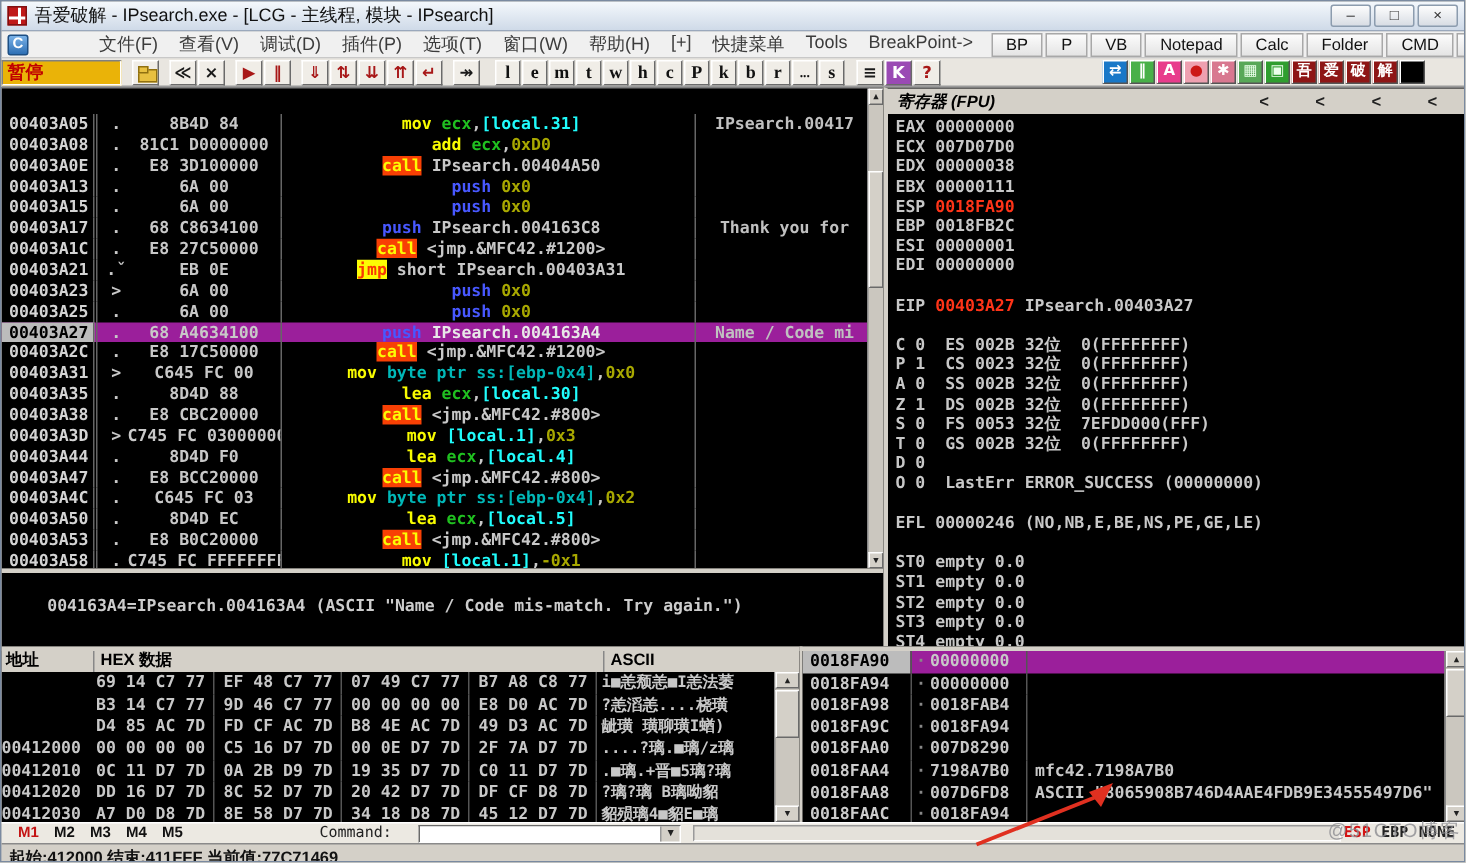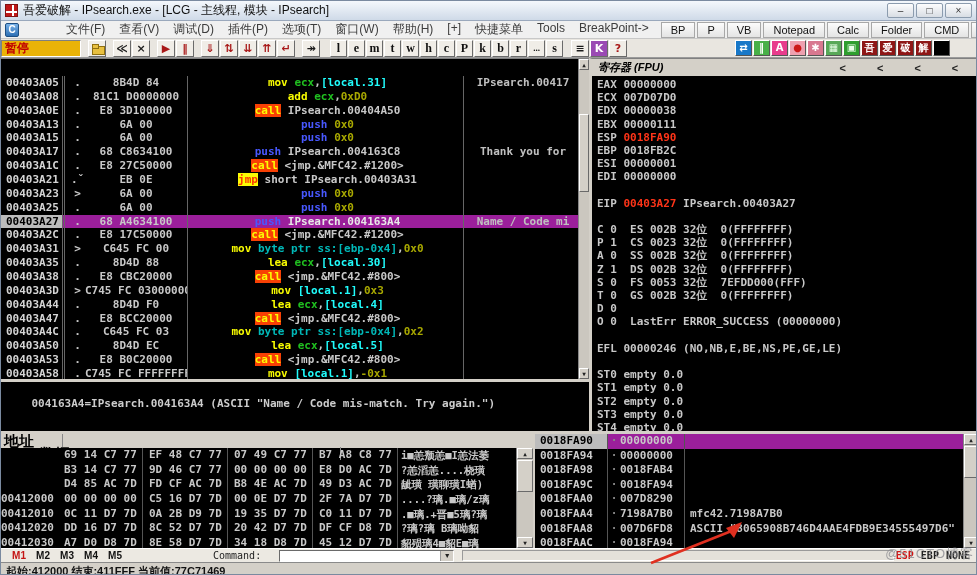--- a/index.html
+++ b/index.html
@@ -76,21 +76,21 @@
   #reg-pane { left:588px; top:57px; width:389px; height:373px; border-left:3px solid #d4d0c8; border-top:1px solid #808080; }
   .reg-header { height:17px; background:#d4d0c8; color:#000; display:flex; align-items:center;
     font-family:"Liberation Sans",sans-serif; font-size:11px; font-weight:bold; padding:0 6px;font-style:italic; }
   .reg-chevrons { margin-left:auto; display:flex; gap:31px; padding-right:14px; }
   .chev { color:#222; font-weight:bold; font-size:11px; }
   .rrow { height:13.2px; line-height:13.1px; white-space:pre; padding-left:5px; }
 
   
   #dump-pane { left:0; top:430px; width:532px; height:117px; border-top:3px solid #d4d0c8; }
   .dump-header { height:14px; background:#d4d0c8; color:#000; display:flex;
-    font-family:"Liberation Sans",sans-serif; font-size:15px; font-weight:bold; line-height:13px;flex-direction:column; }
+    font-family:"Liberation Sans",sans-serif; font-size:11px; font-weight:bold; line-height:13px; }
   .dh-addr { width:62px; padding-left:3px; border-right:1px solid #888; }
   .dh-hex { width:340px; padding-left:4px; border-right:1px solid #888; }
   .dh-ascii { flex:1; padding-left:4px; }
   .hrow { display:flex; height:14.7px; line-height:14.6px; white-space:pre; }
   .h-addr { width:57px; padding-left:0; border-right:1px solid #555; flex:0 0 auto;margin-top:44px; }
   .h-grp { width:85px; padding-left:6px; border-right:1px solid #555; flex:0 0 auto; overflow:hidden; }
   .h-ascii { flex:1; padding-left:3px; overflow:hidden; font-size:10.5px; }
 
   
   #stack-pane { left:532px; top:430px; width:445px; height:117px; border-top:3px solid #d4d0c8; border-left:2px solid #d4d0c8; }

